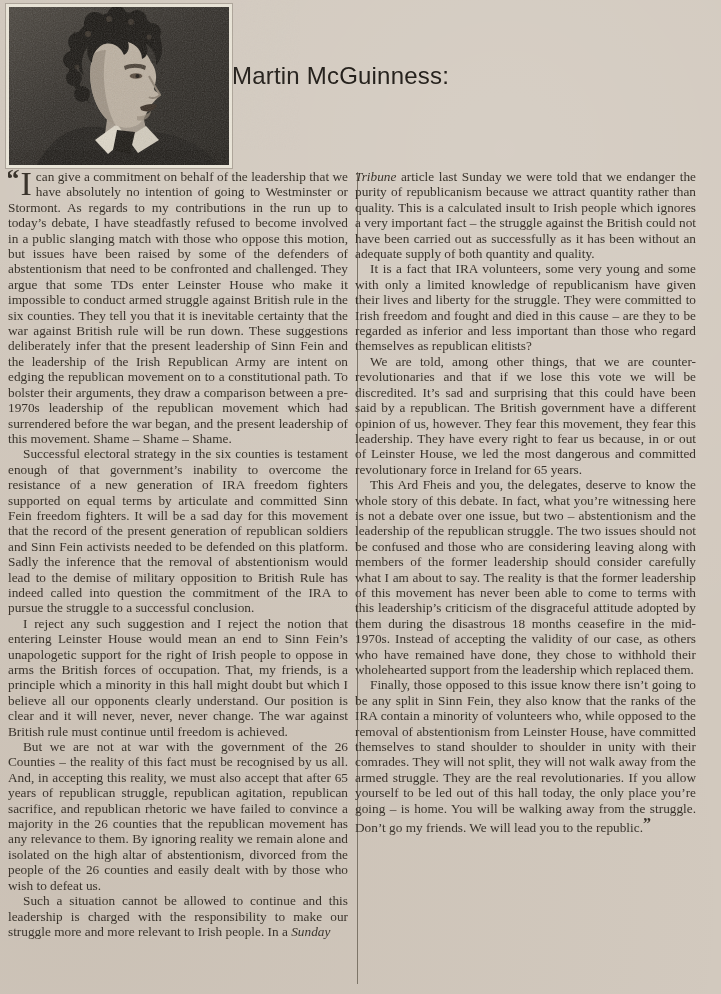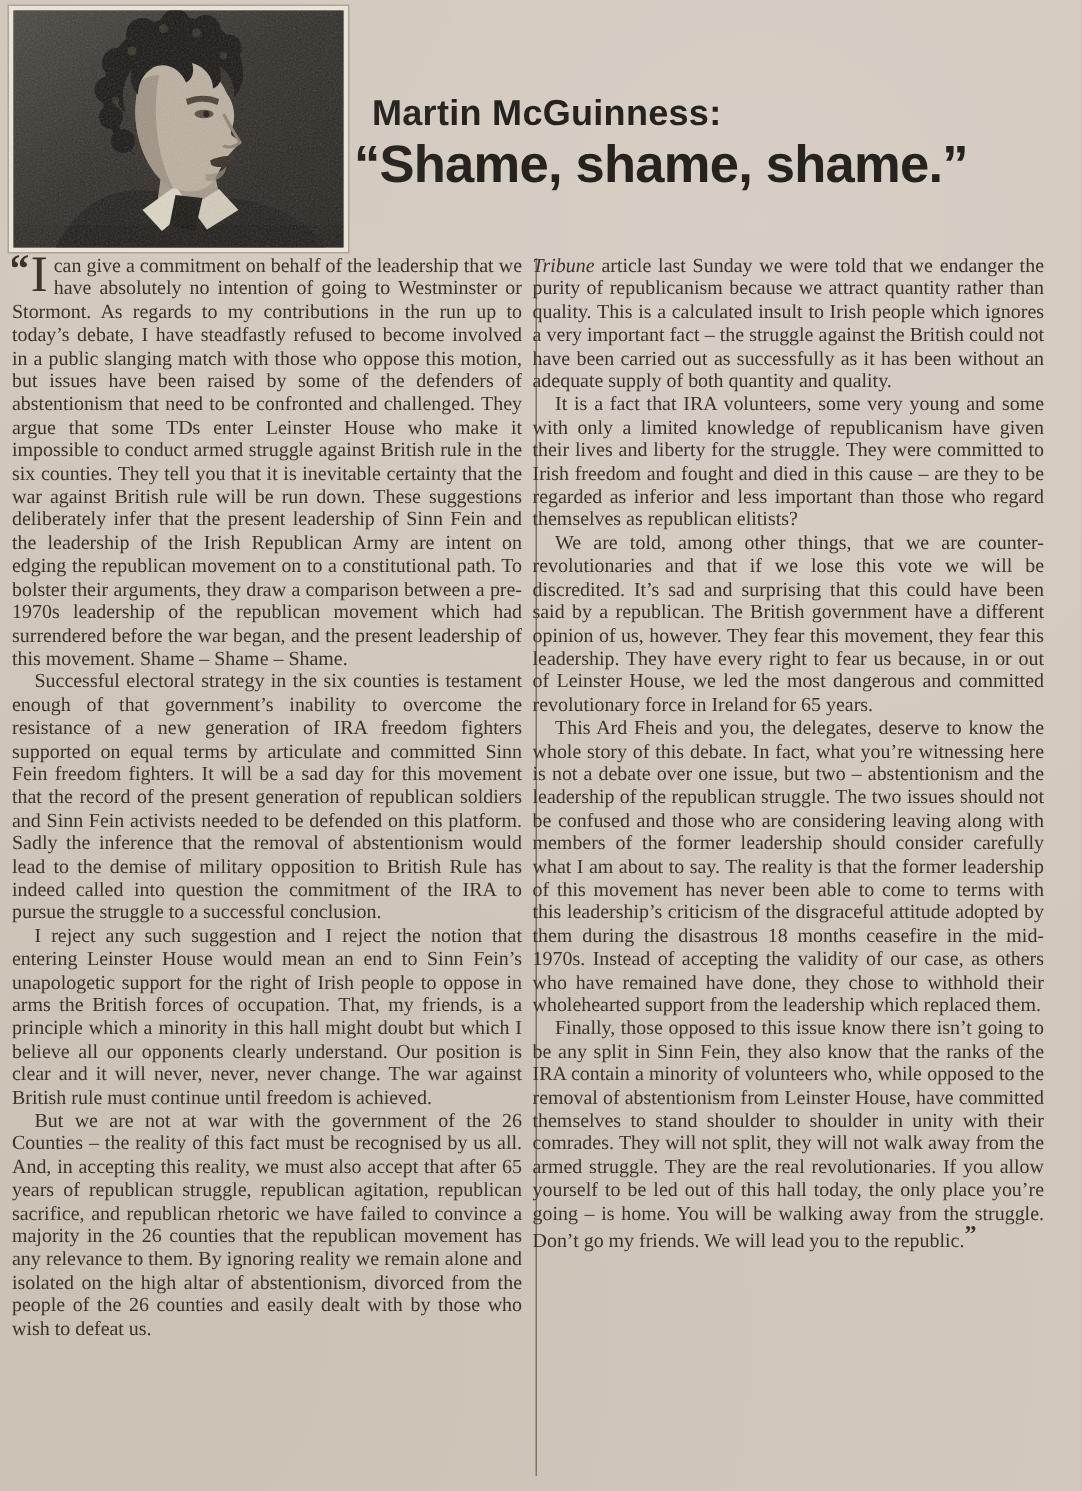--- a/index.html
+++ b/index.html
@@ -22,22 +22,22 @@
   .photo{
     position:absolute;left:6px;top:4px;width:220px;height:158px;
     border:3px solid #e9e4d7;
     box-shadow:0 0 0 1px rgba(60,50,40,.25);
     background:#2a2723;
   }
   .photo svg{display:block;width:100%;height:100%;}
 
   
   .kicker{
-    position:absolute;left:248px;top:62px;
-    font-family:"Liberation Sans", sans-serif;font-weight:bold;
+    position:absolute;left:232px;top:62px;
+    font-family:"Liberation Sans", sans-serif;font-weight:normal;
     font-size:24px;letter-spacing:.2px;color:#26221d;white-space:nowrap;
   }
   .headline{
     position:absolute;left:236px;top:90px;
     font-family:"Liberation Sans", sans-serif;font-weight:bold;
     font-size:35px;letter-spacing:-.5px;color:#26221d;white-space:nowrap;
   }
 
   
   .article{position:absolute;left:0;top:169px;width:721px;height:820px;}
@@ -116,28 +116,28 @@
       <circle cx="79" cy="27" r="3" fill="#3e362c" opacity="0.8"></circle>
       <circle cx="100" cy="12" r="3" fill="#3e362c" opacity="0.7"></circle>
       <circle cx="122" cy="15" r="3" fill="#3e362c" opacity="0.7"></circle>
       <circle cx="140" cy="30" r="2.5" fill="#3e362c" opacity="0.7"></circle>
       <circle cx="68" cy="60" r="2.5" fill="#3e362c" opacity="0.6"></circle>
       <rect width="220" height="158" filter="url(#pnoise)"></rect>
     </svg>
   </div>
 
   <div class="kicker">Martin McGuinness:</div>
-  <div class="headline">“Shame, shame, shame.”</div>
 
   <div class="article">
     <div class="col col-left">
       <p class="lead"><span class="qmark">“</span><span class="dropcap">I</span><span>can give a commitment on behalf of the leadership that we have absolutely no intention of going to Westminster or Stormont. As regards to my contributions in the run up to today’s debate, I have steadfastly refused to become involved in a public slanging match with those who oppose this motion, but issues have been raised by some of the defenders of abstentionism that need to be confronted and challenged. They argue that some TDs enter Leinster House who make it impossible to conduct armed struggle against British rule in the six counties. They tell you that it is inevitable certainty that the war against British rule will be run down. These suggestions deliberately infer that the present leadership of Sinn Fein and the leadership of the Irish Republican Army are intent on edging the republican movement on to a constitutional path. To bolster their arguments, they draw a comparison between a pre-1970s leadership of the republican movement which had surrendered before the war began, and the present leadership of this movement. Shame – Shame – Shame.</span></p>
       <p>Successful electoral strategy in the six counties is testament enough of that government’s inability to overcome the resistance of a new generation of IRA freedom fighters supported on equal terms by articulate and committed Sinn Fein freedom fighters. It will be a sad day for this movement that the record of the present generation of republican soldiers and Sinn Fein activists needed to be defended on this platform. Sadly the inference that the removal of abstentionism would lead to the demise of military opposition to British Rule has indeed called into question the commitment of the IRA to pursue the struggle to a successful conclusion.</p>
       <p>I reject any such suggestion and I reject the notion that entering Leinster House would mean an end to Sinn Fein’s unapologetic support for the right of Irish people to oppose in arms the British forces of occupation. That, my friends, is a principle which a minority in this hall might doubt but which I believe all our opponents clearly understand. Our position is clear and it will never, never, never change. The war against British rule must continue until freedom is achieved.</p>
       <p>But we are not at war with the government of the 26 Counties – the reality of this fact must be recognised by us all. And, in accepting this reality, we must also accept that after 65 years of republican struggle, republican agitation, republican sacrifice, and republican rhetoric we have failed to convince a majority in the 26 counties that the republican movement has any relevance to them. By ignoring reality we remain alone and isolated on the high altar of abstentionism, divorced from the people of the 26 counties and easily dealt with by those who wish to defeat us.</p>
+      <p><span>Such a situation cannot be allowed to continue and this leadership is charged with the responsibility to make our struggle more and more relevant to Irish people. In a </span><span class="it">Sunday</span></p>
     </div>
 
     <div class="divider"></div>
 
     <div class="col col-right">
       <p class="lead"><span class="it">Tribune</span><span> article last Sunday we were told that we endanger the purity of republicanism because we attract quantity rather than quality. This is a calculated insult to Irish people which ignores a very important fact – the struggle against the British could not have been carried out as successfully as it has been without an adequate supply of both quantity and quality.</span></p>
       <p>It is a fact that IRA volunteers, some very young and some with only a limited knowledge of republicanism have given their lives and liberty for the struggle. They were committed to Irish freedom and fought and died in this cause – are they to be regarded as inferior and less important than those who regard themselves as republican elitists?</p>
       <p>We are told, among other things, that we are counter-revolutionaries and that if we lose this vote we will be discredited. It’s sad and surprising that this could have been said by a republican. The British government have a different opinion of us, however. They fear this movement, they fear this leadership. They have every right to fear us because, in or out of Leinster House, we led the most dangerous and committed revolutionary force in Ireland for 65 years.</p>
       <p>This Ard Fheis and you, the delegates, deserve to know the whole story of this debate. In fact, what you’re witnessing here is not a debate over one issue, but two – abstentionism and the leadership of the republican struggle. The two issues should not be confused and those who are considering leaving along with members of the former leadership should consider carefully what I am about to say. The reality is that the former leadership of this movement has never been able to come to terms with this leadership’s criticism of the disgraceful attitude adopted by them during the disastrous 18 months ceasefire in the mid-1970s. Instead of accepting the validity of our case, as others who have remained have done, they chose to withhold their wholehearted support from the leadership which replaced them.</p>
       <p><span>Finally, those opposed to this issue know there isn’t going to be any split in Sinn Fein, they also know that the ranks of the IRA contain a minority of volunteers who, while opposed to the removal of abstentionism from Leinster House, have committed themselves to stand shoulder to shoulder in unity with their comrades. They will not split, they will not walk away from the armed struggle. They are the real revolutionaries. If you allow yourself to be led out of this hall today, the only place you’re going – is home. You will be walking away from the struggle. Don’t go my friends. We will lead you to the republic.</span><span class="closeq">”</span></p>

